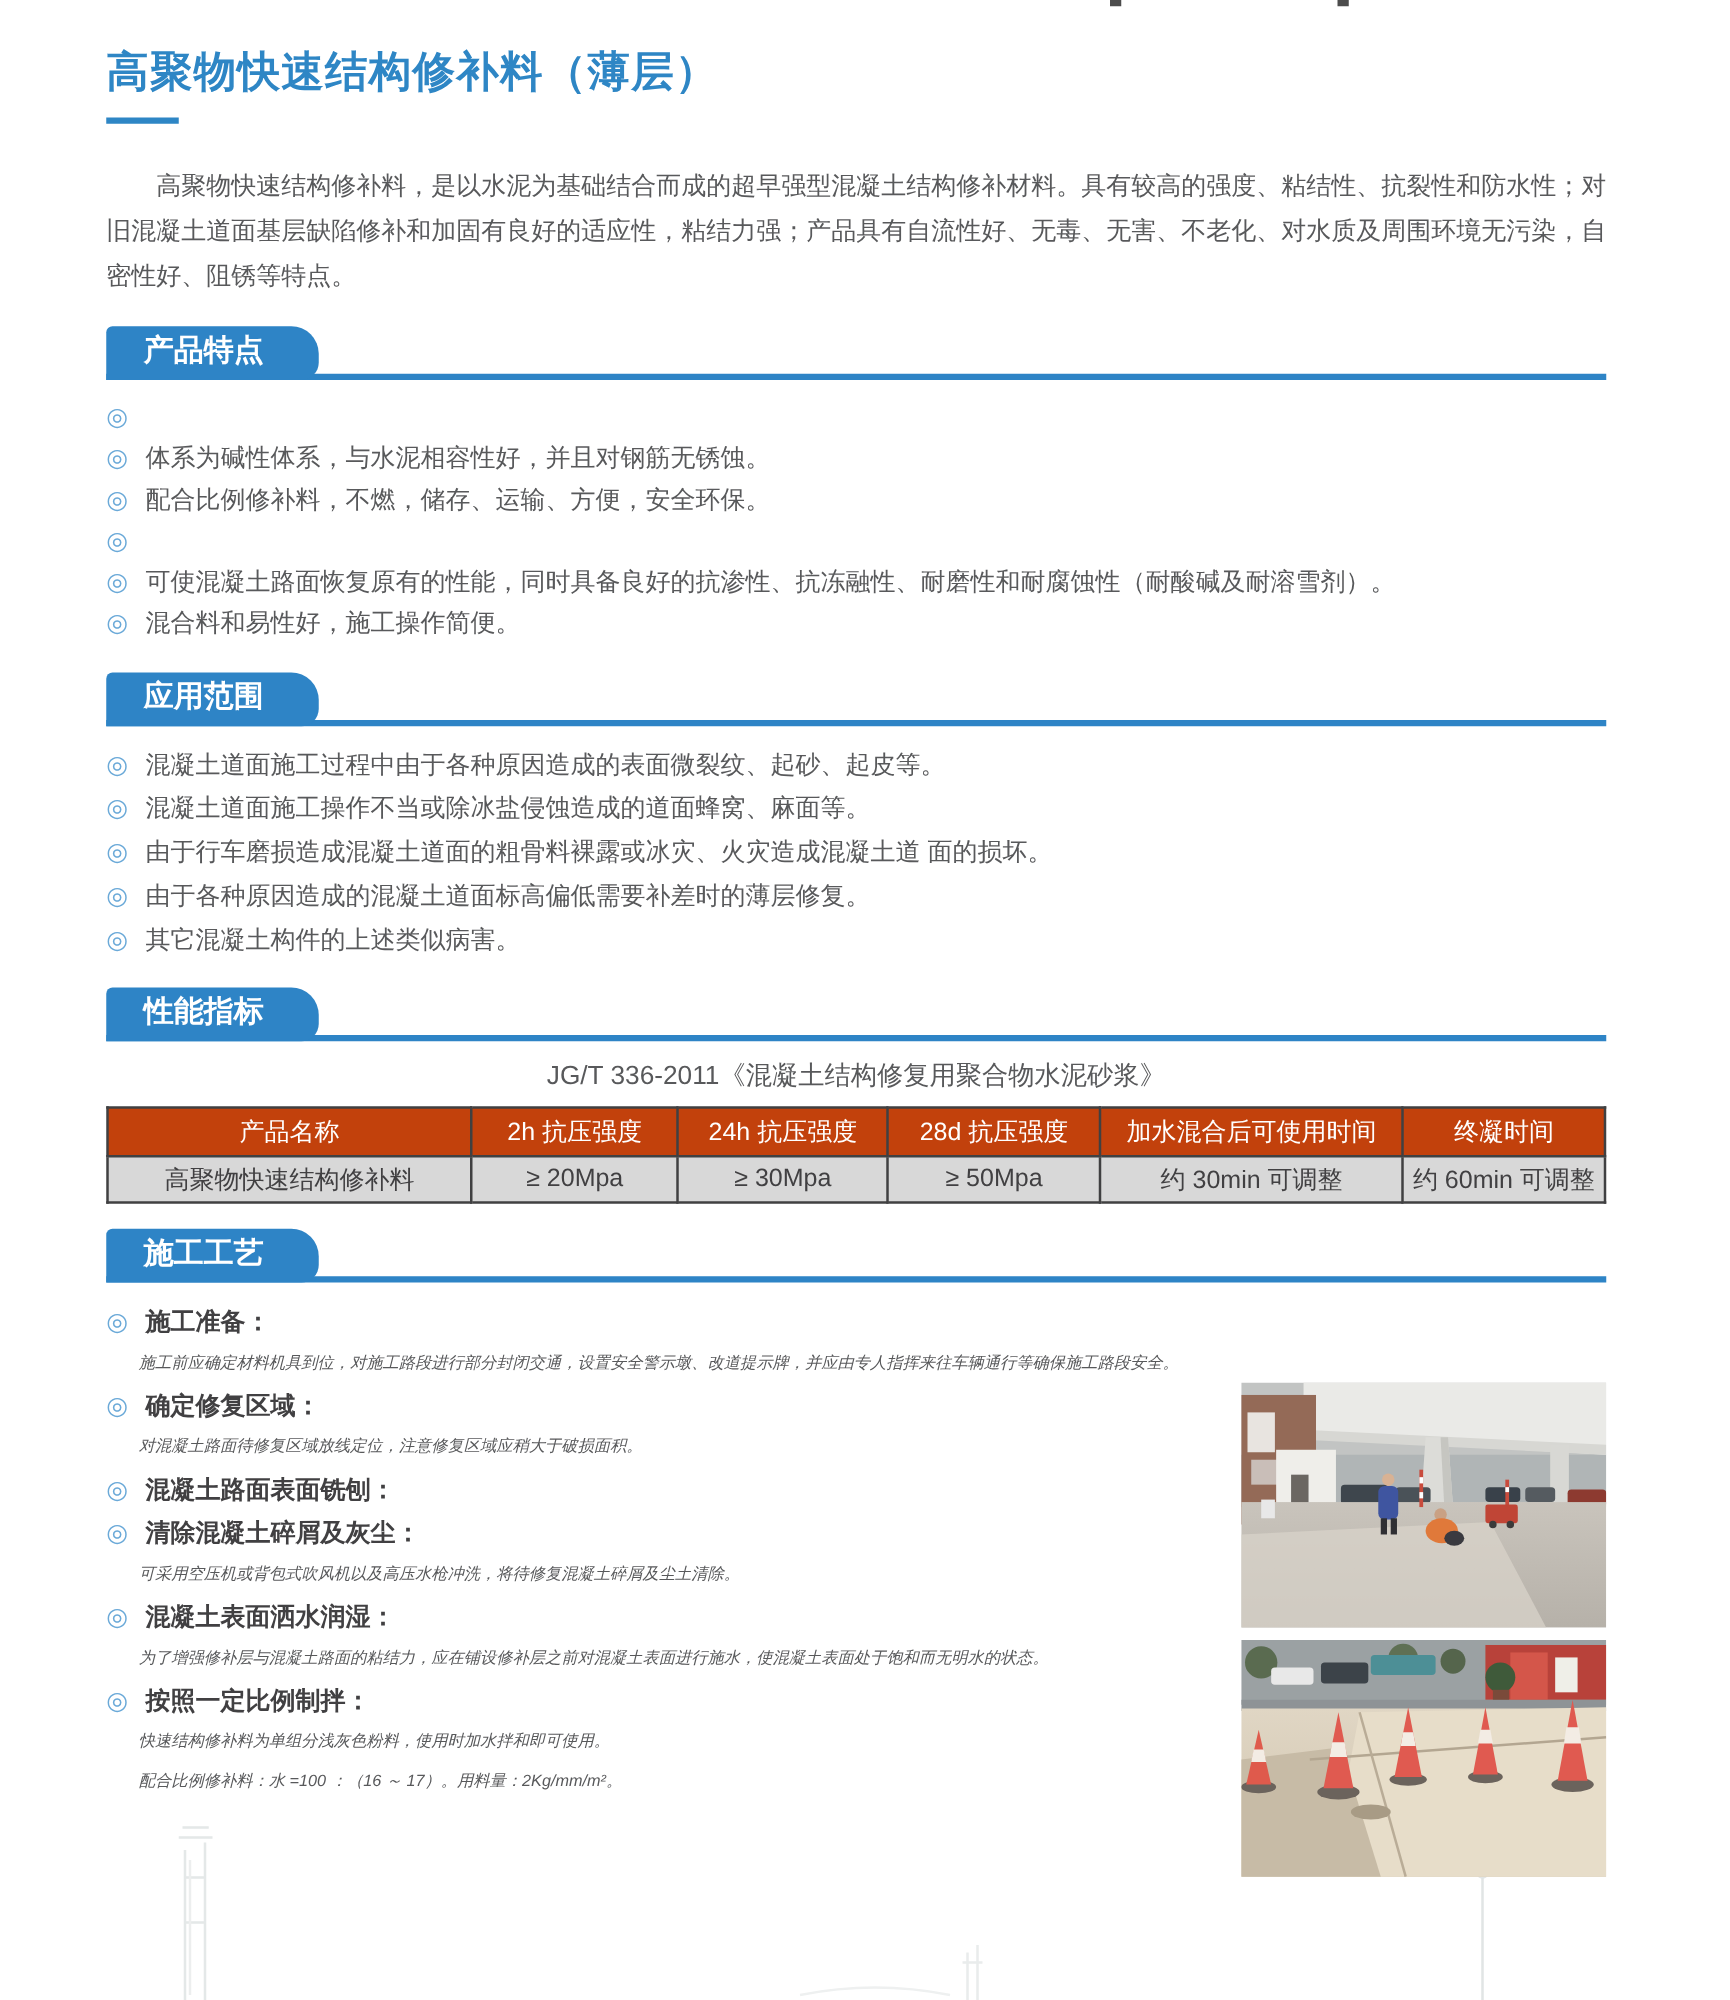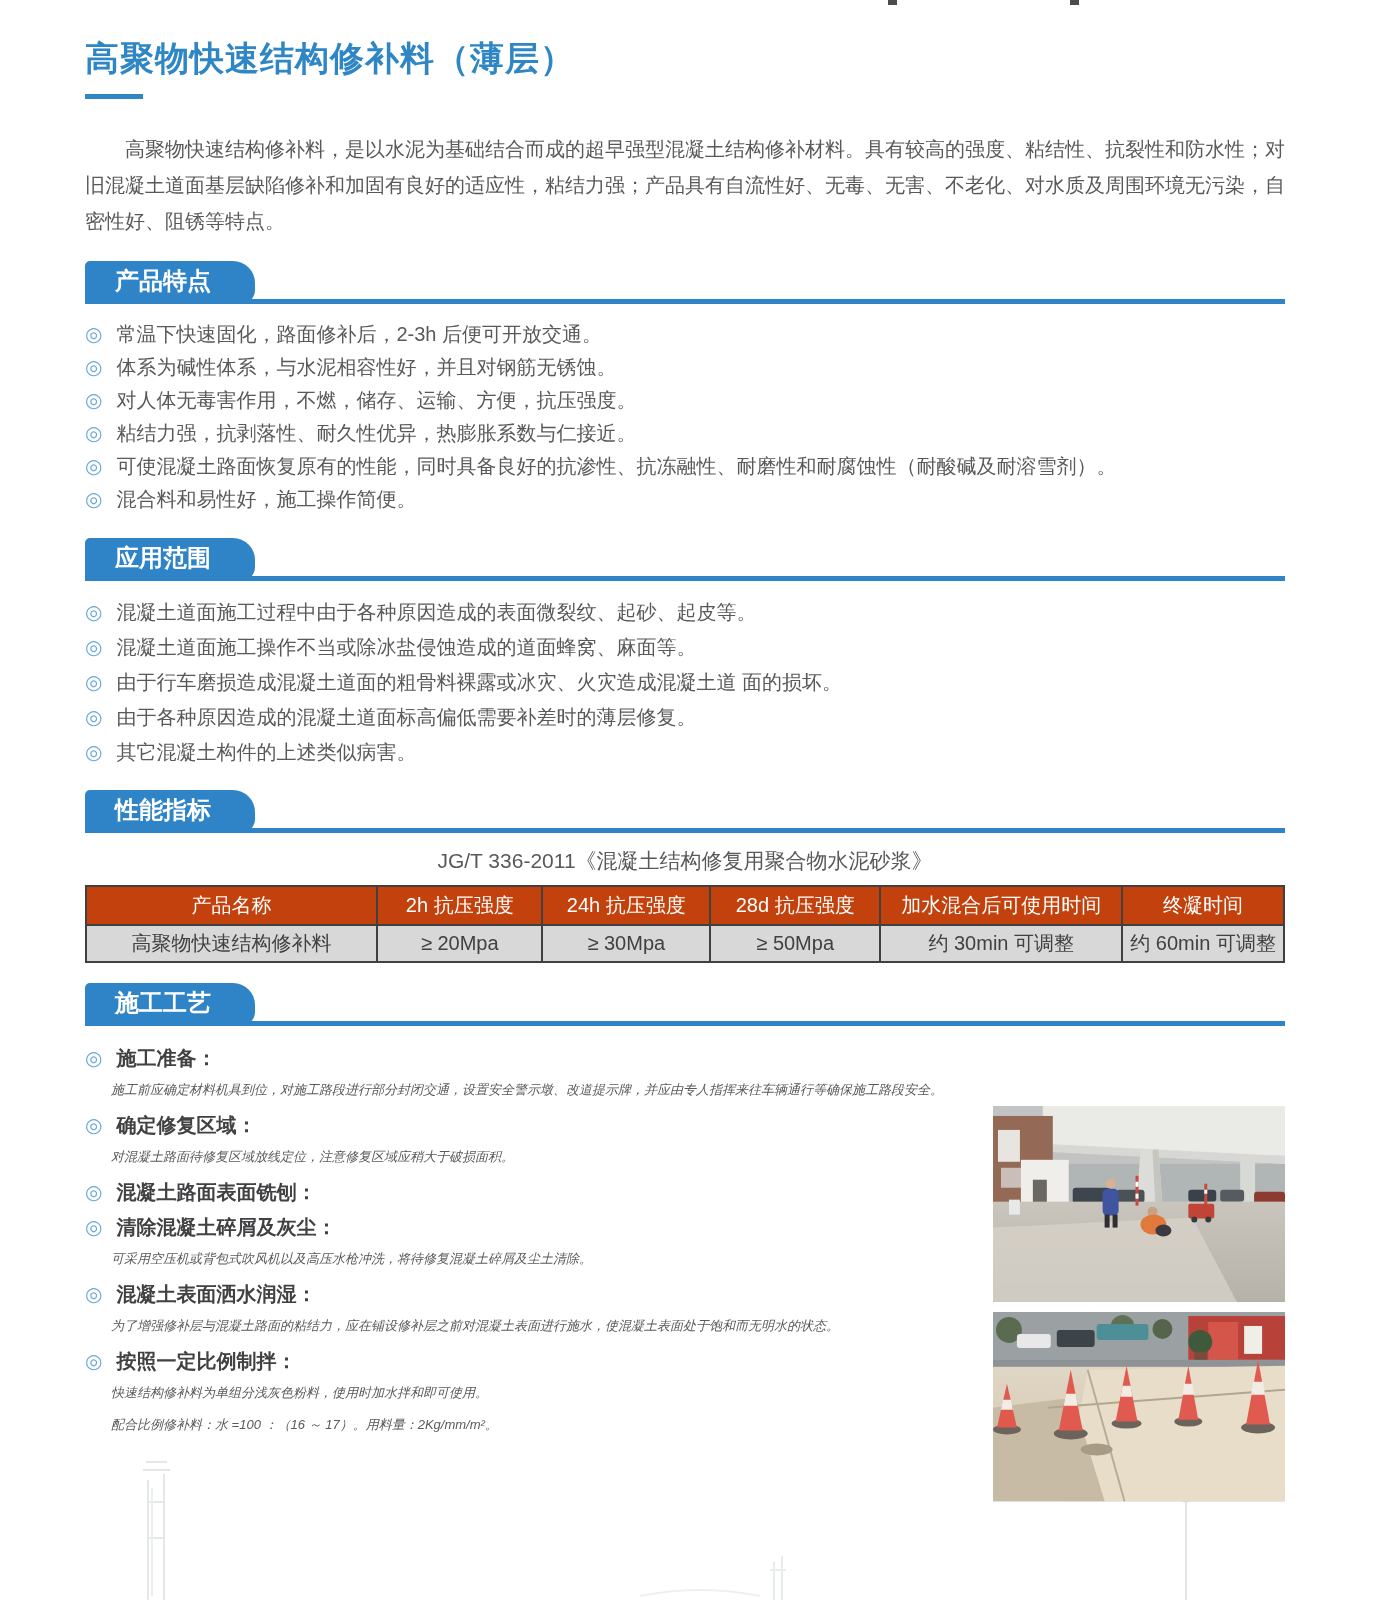--- a/index.html
+++ b/index.html
@@ -102,33 +102,31 @@
 
   <p class="intro">高聚物快速结构修补料，是以水泥为基础结合而成的超早强型混凝土结构修补材料。具有较高的强度、粘结性、抗裂性和防水性；对旧混凝土道面基层缺陷修补和加固有良好的适应性，粘结力强；产品具有自流性好、无毒、无害、不老化、对水质及周围环境无污染，自密性好、阻锈等特点。</p>
 
   <div class="section-head mt22">
     <div class="rule"></div>
     <div class="tab">产品特点</div>
   </div>
   <ul class="blist lh33">
     <li>
         <span class="bullet">◎</span>
-        <span>常温下快速固化，路面修补后，2-3h 后便可开放交通。</span>
       </li>
     <li>
         <span class="bullet">◎</span>
         <span>体系为碱性体系，与水泥相容性好，并且对钢筋无锈蚀。</span>
       </li>
     <li>
         <span class="bullet">◎</span>
-        <span>对人体无毒害作用，不燃，储存、运输、方便，抗压强度。</span>
-      </li>
-    <li>
-        <span class="bullet">◎</span>
-        <span>粘结力强，抗剥落性、耐久性优异，热膨胀系数与仁接近。</span>
+        <span>配合比例修补料，不燃，储存、运输、方便，安全环保。</span>
+      </li>
+    <li>
+        <span class="bullet">◎</span>
       </li>
     <li>
         <span class="bullet">◎</span>
         <span>可使混凝土路面恢复原有的性能，同时具备良好的抗渗性、抗冻融性、耐磨性和耐腐蚀性（耐酸碱及耐溶雪剂）。</span>
       </li>
     <li>
         <span class="bullet">◎</span>
         <span>混合料和易性好，施工操作简便。</span>
       </li>
   </ul>

